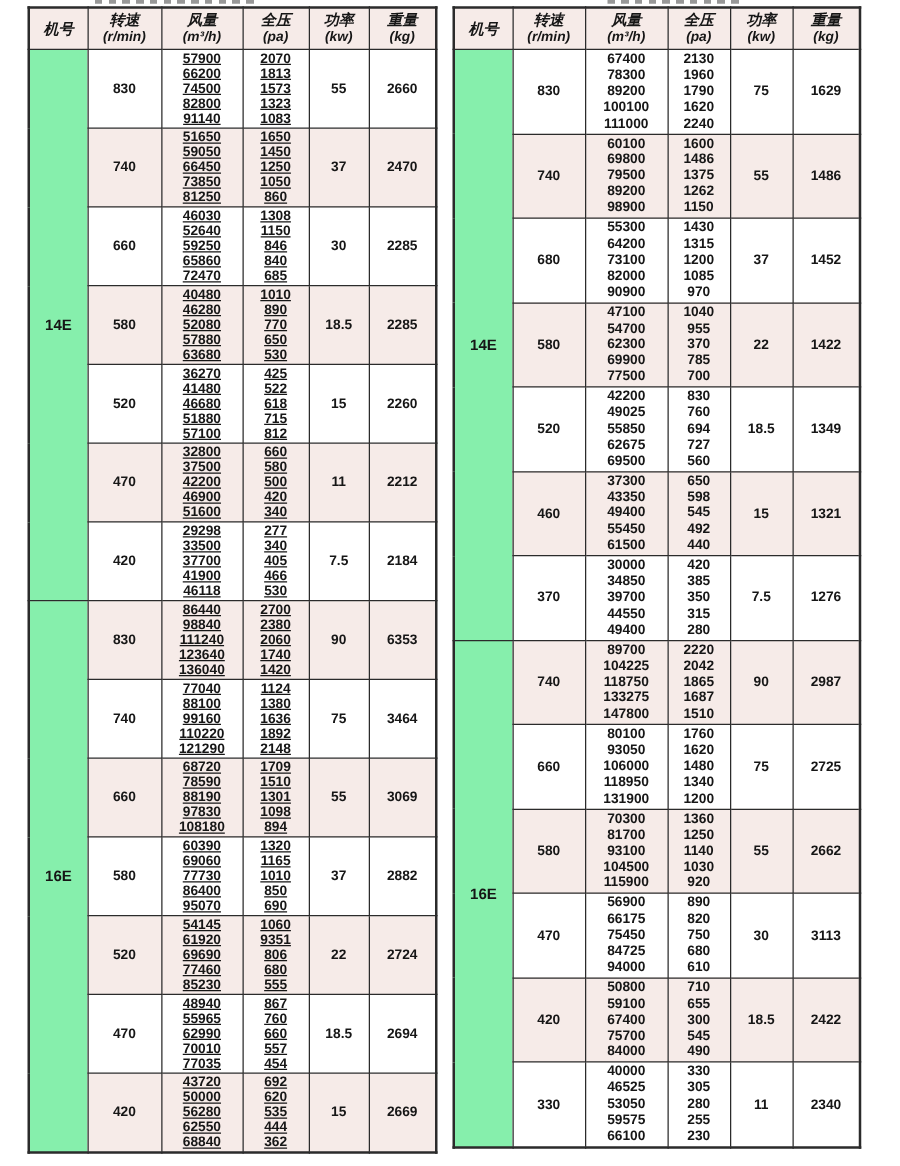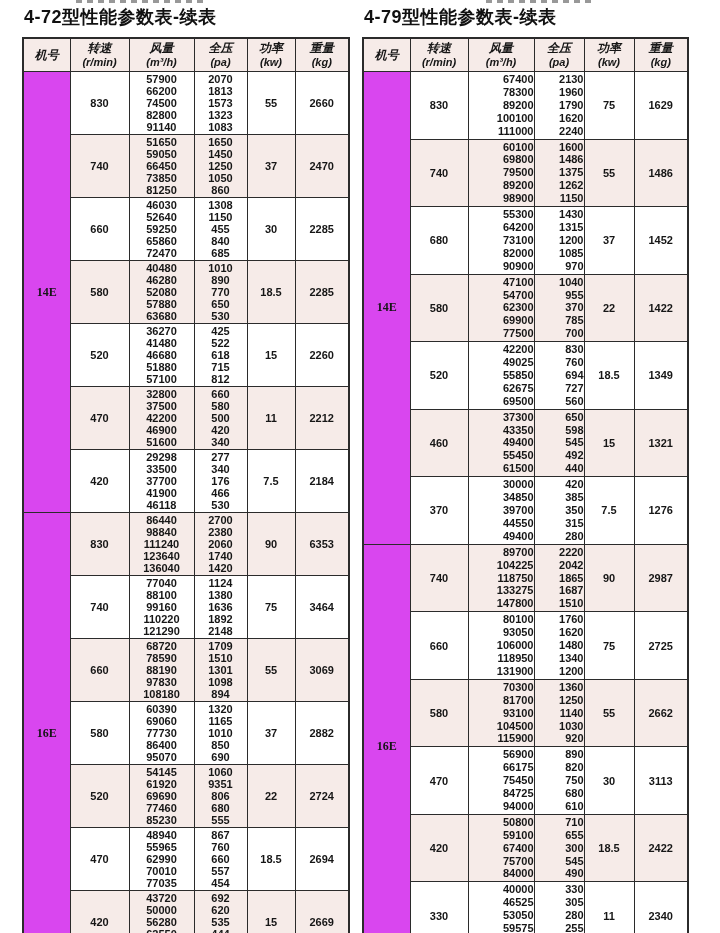--- a/index.html
+++ b/index.html
@@ -39,33 +39,32 @@
     padding:0; font-weight:bold; color:var(--text,#161616);
     background:#ffffff;
   }
   th {
     background:var(--header-bg,#f6ebe8);
     font-size:12px; line-height:1.2; height:32px;font-style:italic;
   }
   th .unit { font-size:11px; font-weight:bold; }
   td { font-size:11px; }
   td.multi { white-space:pre-line; }
-  #t0 td.multi { line-height:12px; padding:1px 0; }
-  #t1 td.multi { line-height:12.9px; padding:1px 0;text-align:right; }
+  #t0 td.multi { line-height:12px; padding:1px 0;text-decoration:underline; }
+  #t1 td.multi { line-height:12.9px; padding:1px 0; }
   tr.alt td { background:var(--row-alt,#f6ebe8); }
-  td.model, tr.alt td.model { background:#d946ef; font-size:12px;font-family:Liberation Serif, serif; }
+  td.model, tr.alt td.model { background:#86efac; font-size:12px; }
 </style>
 </head>
 <body style="background: rgb(255, 255, 255);">
 
 <div id="smudge-left" class="scan-smudge"></div>
 <div id="smudge-right" class="scan-smudge"></div>
 
 <div class="tbl-wrap" id="t0">
-  <div class="title">4-72型性能参数表-续表</div>
   <table>
     <colgroup>
       <col style="width:47px">
         <col style="width:59px">
         <col style="width:65px">
       <col style="width:53px">
         <col style="width:48px">
         <col style="width:54px">
     </colgroup>
     <thead>
@@ -129,21 +128,21 @@
         </tr>
         <tr>
           <td>660</td>
           <td class="multi">46030
 52640
 59250
 65860
 72470</td>
           <td class="multi">1308
 1150
-455
+846
 840
 685</td>
           <td>30</td>
           <td>2285</td>
         </tr>
         <tr class="alt">
           <td>580</td>
           <td class="multi">40480
 46280
 52080
@@ -189,21 +188,21 @@
         </tr>
         <tr>
           <td>420</td>
           <td class="multi">29298
 33500
 37700
 41900
 46118</td>
           <td class="multi">277
 340
-176
+405
 466
 530</td>
           <td>7.5</td>
           <td>2184</td>
         </tr>
         <tr class="alt">
           <td rowspan="7" class="model">16E</td>
           <td>830</td>
           <td class="multi">86440
 98840
@@ -306,21 +305,20 @@
 444
 362</td>
           <td>15</td>
           <td>2669</td>
         </tr>
       </tbody>
   </table>
 </div>
 
 <div class="tbl-wrap" id="t1">
-  <div class="title">4-79型性能参数表-续表</div>
   <table>
     <colgroup>
       <col style="width:47px">
         <col style="width:58px">
         <col style="width:66px">
       <col style="width:50px">
         <col style="width:50px">
         <col style="width:54px">
     </colgroup>
     <thead>

